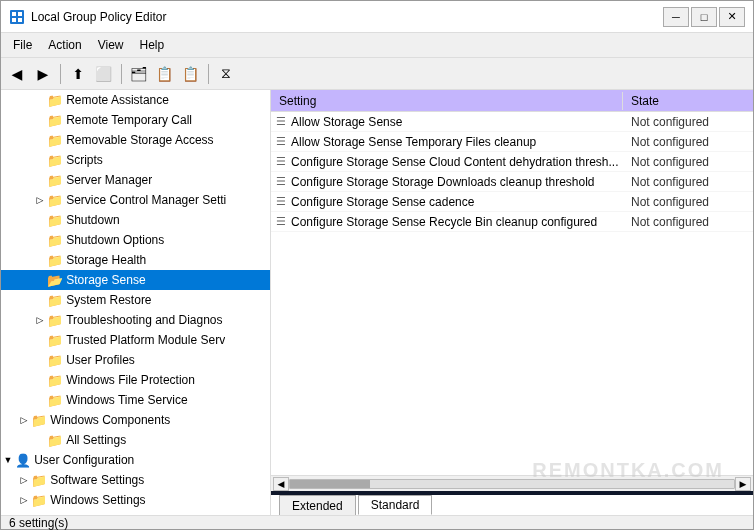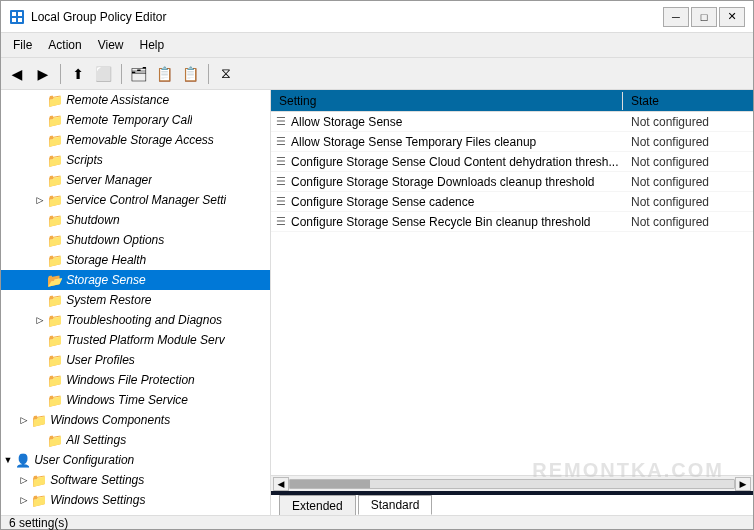--- a/index.html
+++ b/index.html
@@ -132,32 +132,31 @@
     .folder-icon {
       font-size: 13px;
       margin-right: 3px;
       flex-shrink: 0;
       color: #f0c040;
     }
     .tree-label {
       font-size: 12px;
       overflow: hidden;
       text-overflow: ellipsis;
-      font-style: italic;
     }
     .right-panel {
       flex: 1;
       background: #fff;
       display: flex;
       flex-direction: column;
       overflow: hidden;
     }
     .right-header {
       display: flex;
-      background: #0369a1;
+      background: #c4b5fd;
       border-bottom: 1px solid #ddd;
       height: 22px;
       align-items: center;
     }
     .col-setting {
       flex: 1;
       padding: 2px 8px;
       font-size: 12px;
       font-weight: normal;
       border-right: 1px solid #ddd;
@@ -465,21 +464,21 @@
           <div class="list-row-name">Configure Storage Storage Downloads cleanup threshold</div>
           <div class="list-row-state">Not configured</div>
         </div>
         <div class="list-row">
           <div class="list-row-icon">☰</div>
           <div class="list-row-name">Configure Storage Sense cadence</div>
           <div class="list-row-state">Not configured</div>
         </div>
         <div class="list-row">
           <div class="list-row-icon">☰</div>
-          <div class="list-row-name">Configure Storage Sense Recycle Bin cleanup threshold</div>
+          <div class="list-row-name">Configure Storage Sense Recycle Bin cleanup configured</div>
           <div class="list-row-state">Not configured</div>
         </div>
       </div>
 
       <div style="height:16px;background:#f0f0f0;border-top:1px solid #ddd;display:flex;align-items:center;padding:0 2px;">
         <button style="width:16px;height:14px;font-size:9px;border:1px solid #bbb;background:#f0f0f0;cursor:pointer;">◀</button>
         <div style="flex:1;height:10px;background:#e0e0e0;border:1px solid #bbb;border-radius:1px;position:relative;">
           <div style="position:absolute;left:0;width:80px;height:100%;background:#aaa;"></div>
         </div>
         <button style="width:16px;height:14px;font-size:9px;border:1px solid #bbb;background:#f0f0f0;cursor:pointer;">▶</button>

